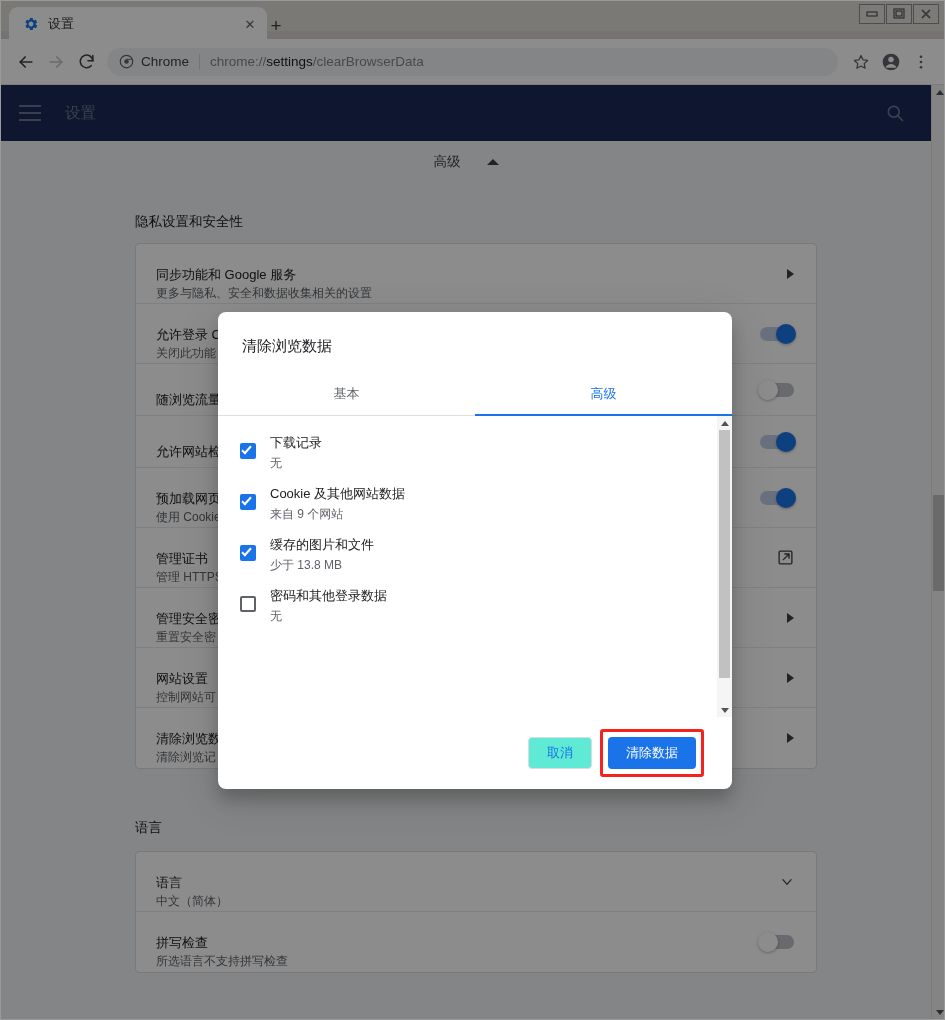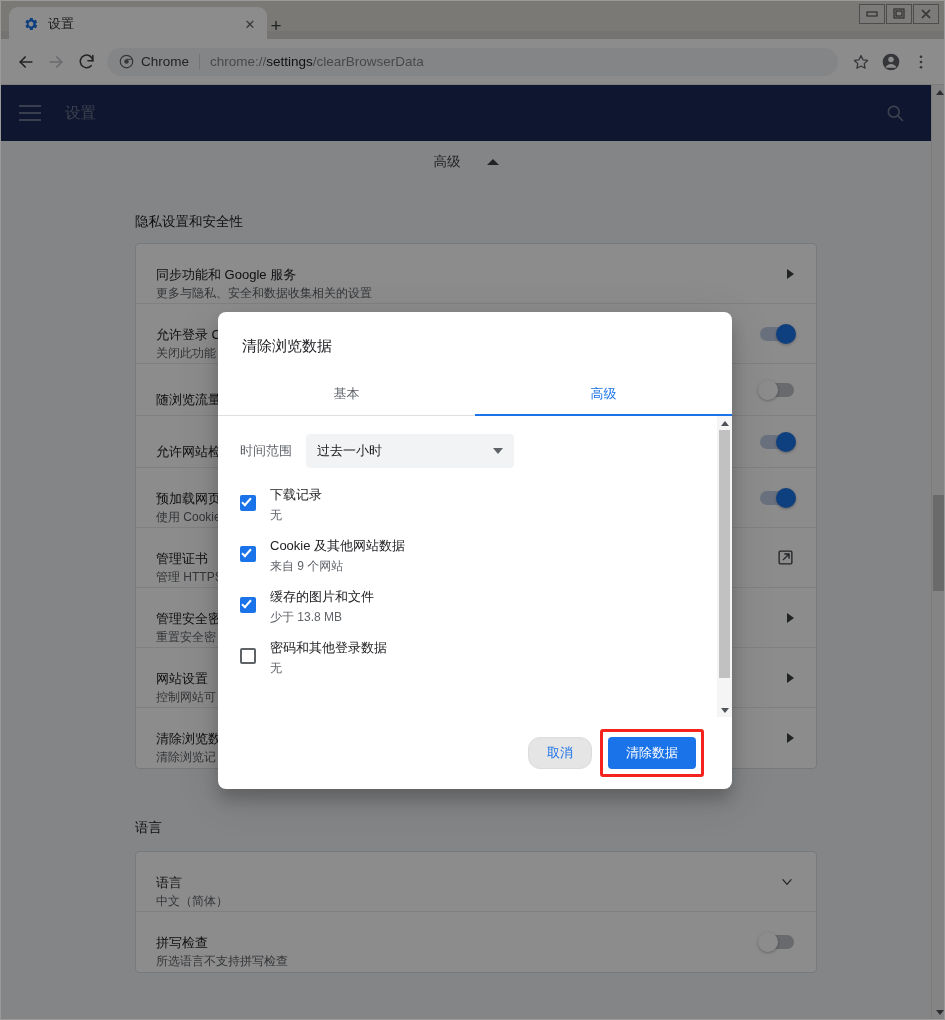--- a/index.html
+++ b/index.html
@@ -225,22 +225,22 @@
   }
   .dlg-scroll .ps-arrow { position: absolute; left: 0; width: 15px; height: 14px; }
   .dlg-scroll .ps-arrow.top { top: 0; }
   .dlg-scroll .ps-arrow.bot { bottom: 0; }
 
   .dlg-footer {
     height: 72px; display: flex; align-items: center; justify-content: flex-end;
     padding: 0 28px 0 0; gap: 8px; position: relative;
   }
   .btn-cancel {
-    min-width: 64px; height: 32px; border: 1px solid #dadce0; border-radius: 12px;
-    background: #e5e5e5; color: #1a73e8; font-size: 13px;
+    min-width: 64px; height: 32px; border: 1px solid #dadce0; border-radius: 4px;
+    background: #5eead4; color: #1a73e8; font-size: 13px;
     display: flex; align-items: center; justify-content: center; padding: 0 16px;
   }
   .btn-primary-wrap {
     position: relative; padding: 5px; border: 3px solid #f5231d; border-radius: 3px;
   }
   .btn-primary {
     min-width: 88px; height: 32px; border-radius: 4px; background: #1a73e8;
     color: #ffffff; font-size: 13px; display: flex; align-items: center; justify-content: center;
     padding: 0 18px;
   }
@@ -485,27 +485,20 @@
     <div class="dlg-title">清除浏览数据</div>
 
     <div class="dlg-tabs">
       <div class="dlg-tab">基本</div>
       <div class="dlg-tab active">高级</div>
     </div>
 
     <div class="dlg-body">
       <div class="dlg-scrollarea">
 
-        <div class="timerange">
-          <span class="tr-label">时间范围</span>
-          <span class="tr-select">
-            <span class="val">过去一小时</span>
-            <span class="tr-caret"></span>
-          </span>
-        </div>
 
         <div class="cklist">
           <div class="ckrow">
             <span class="ckbox checked">
                 <span class="mark"></span>
               </span>
             <span class="ck-text">
               <span class="ck-title">下载记录</span><br>
               <span class="ck-sub">无</span>
             </span>

